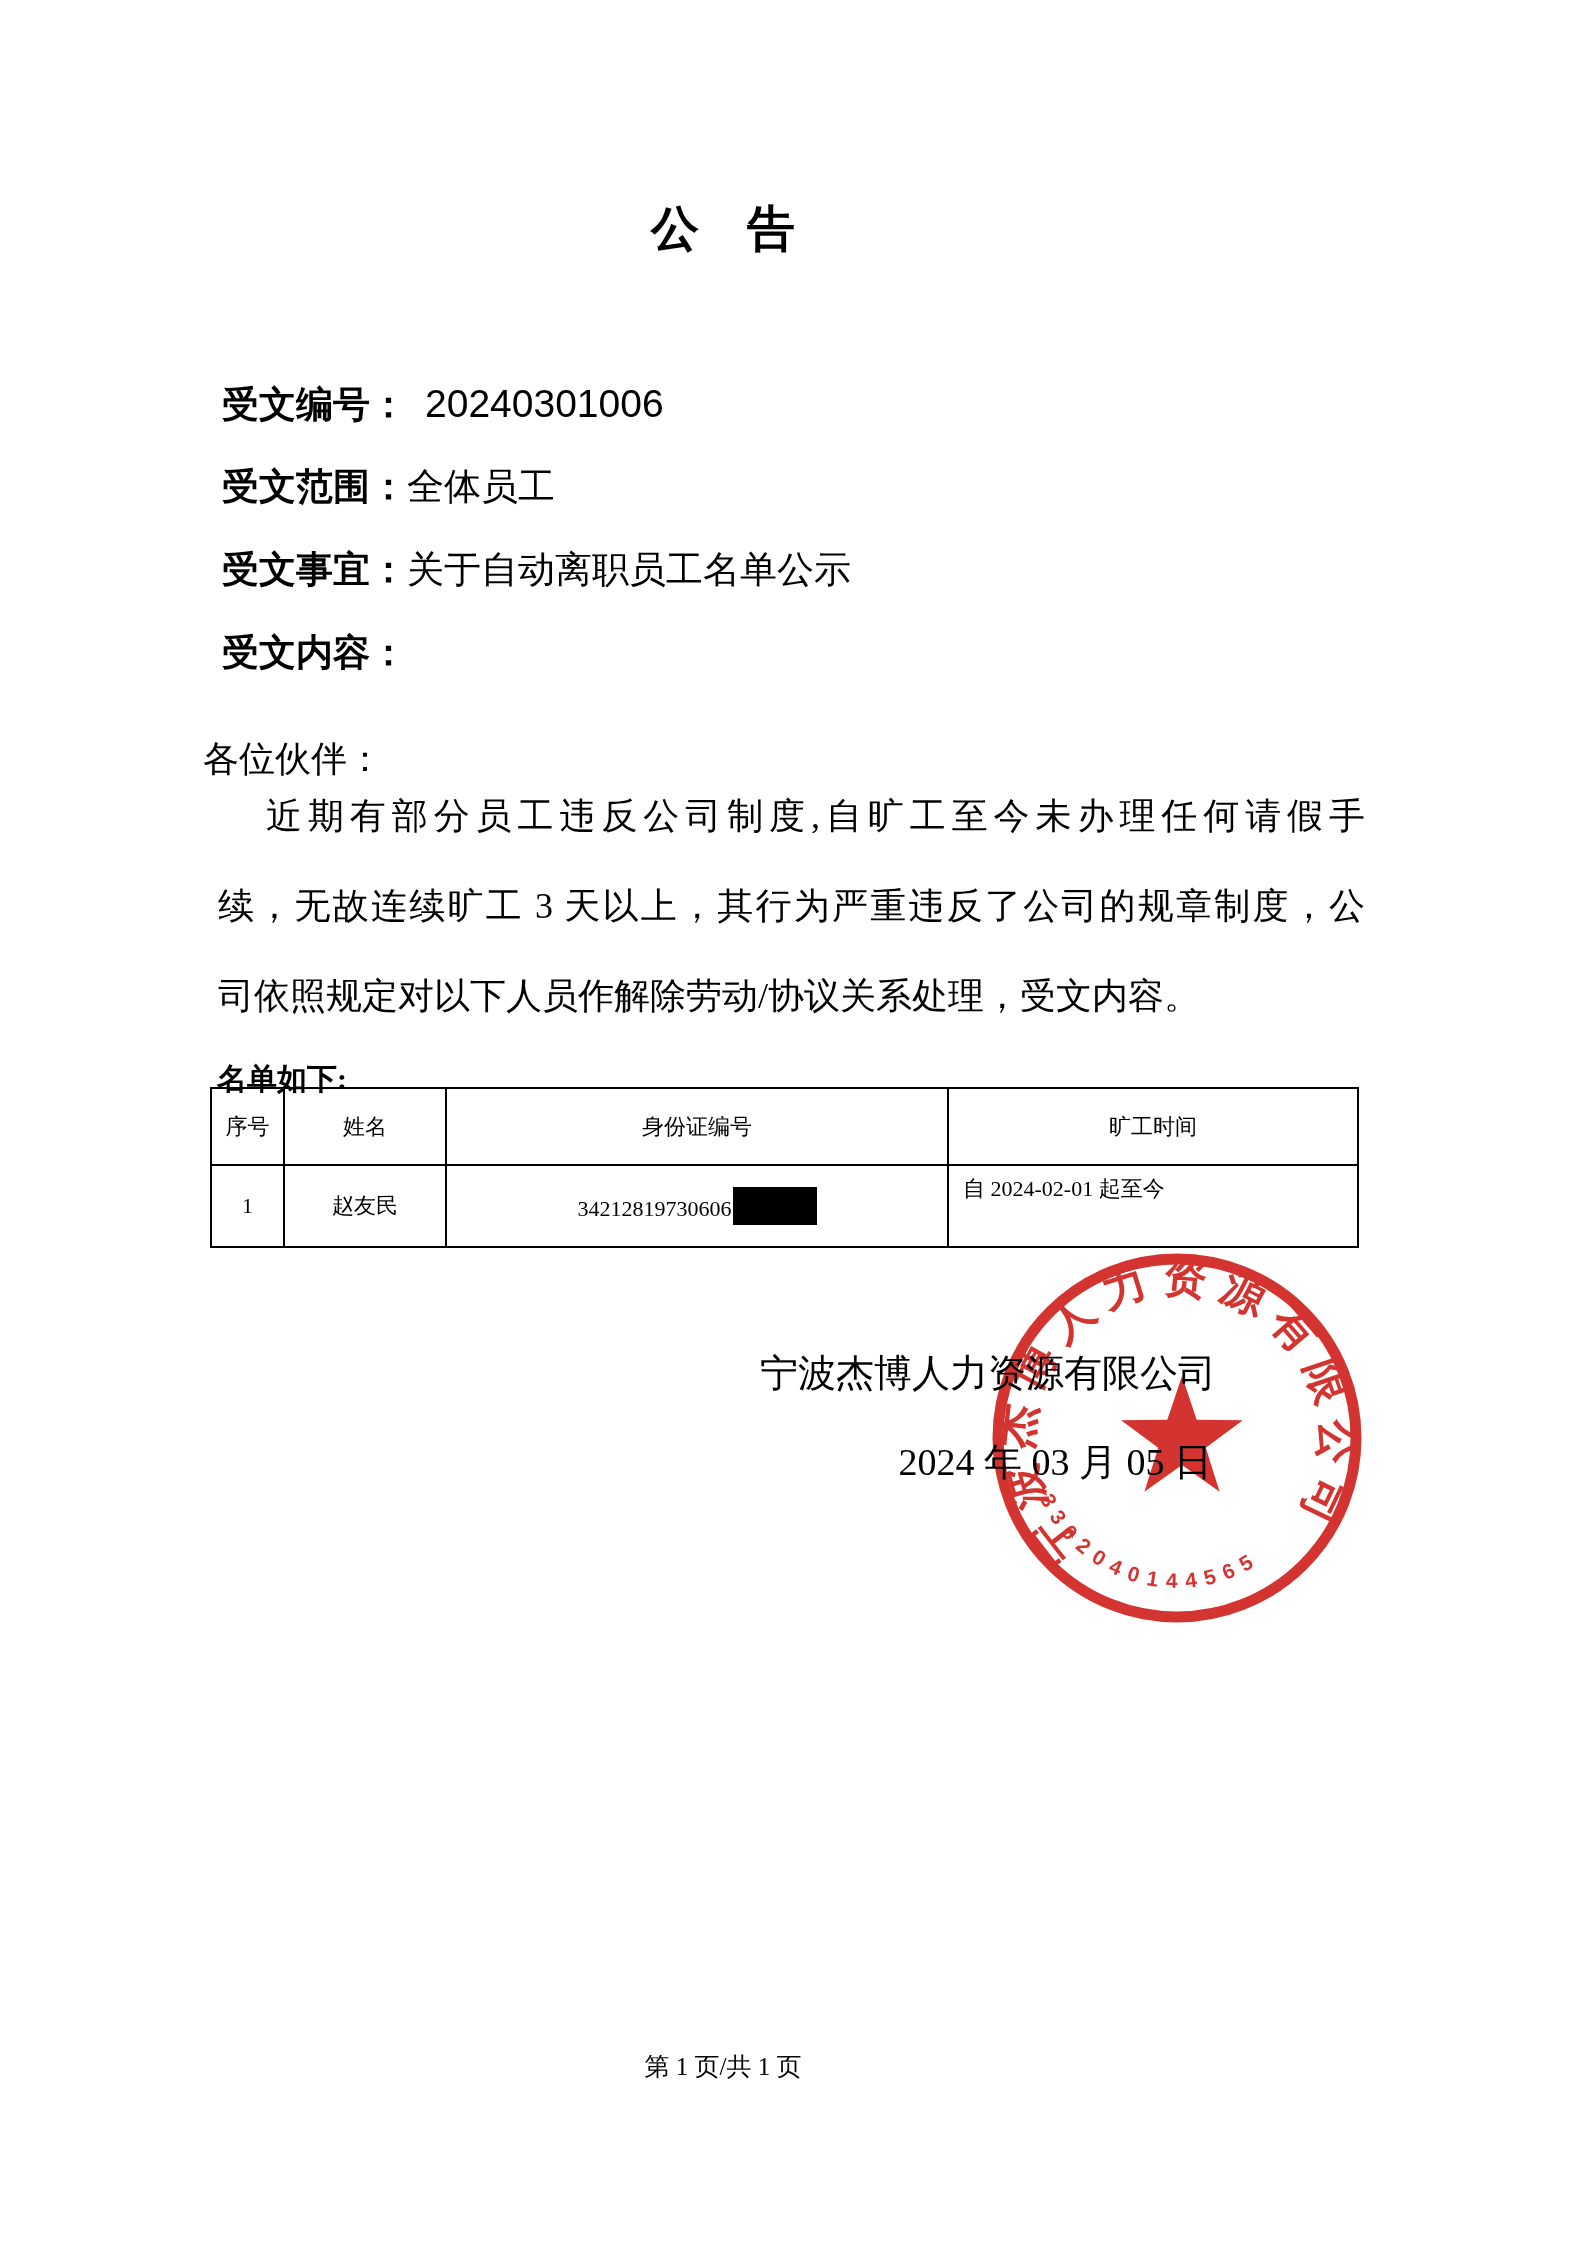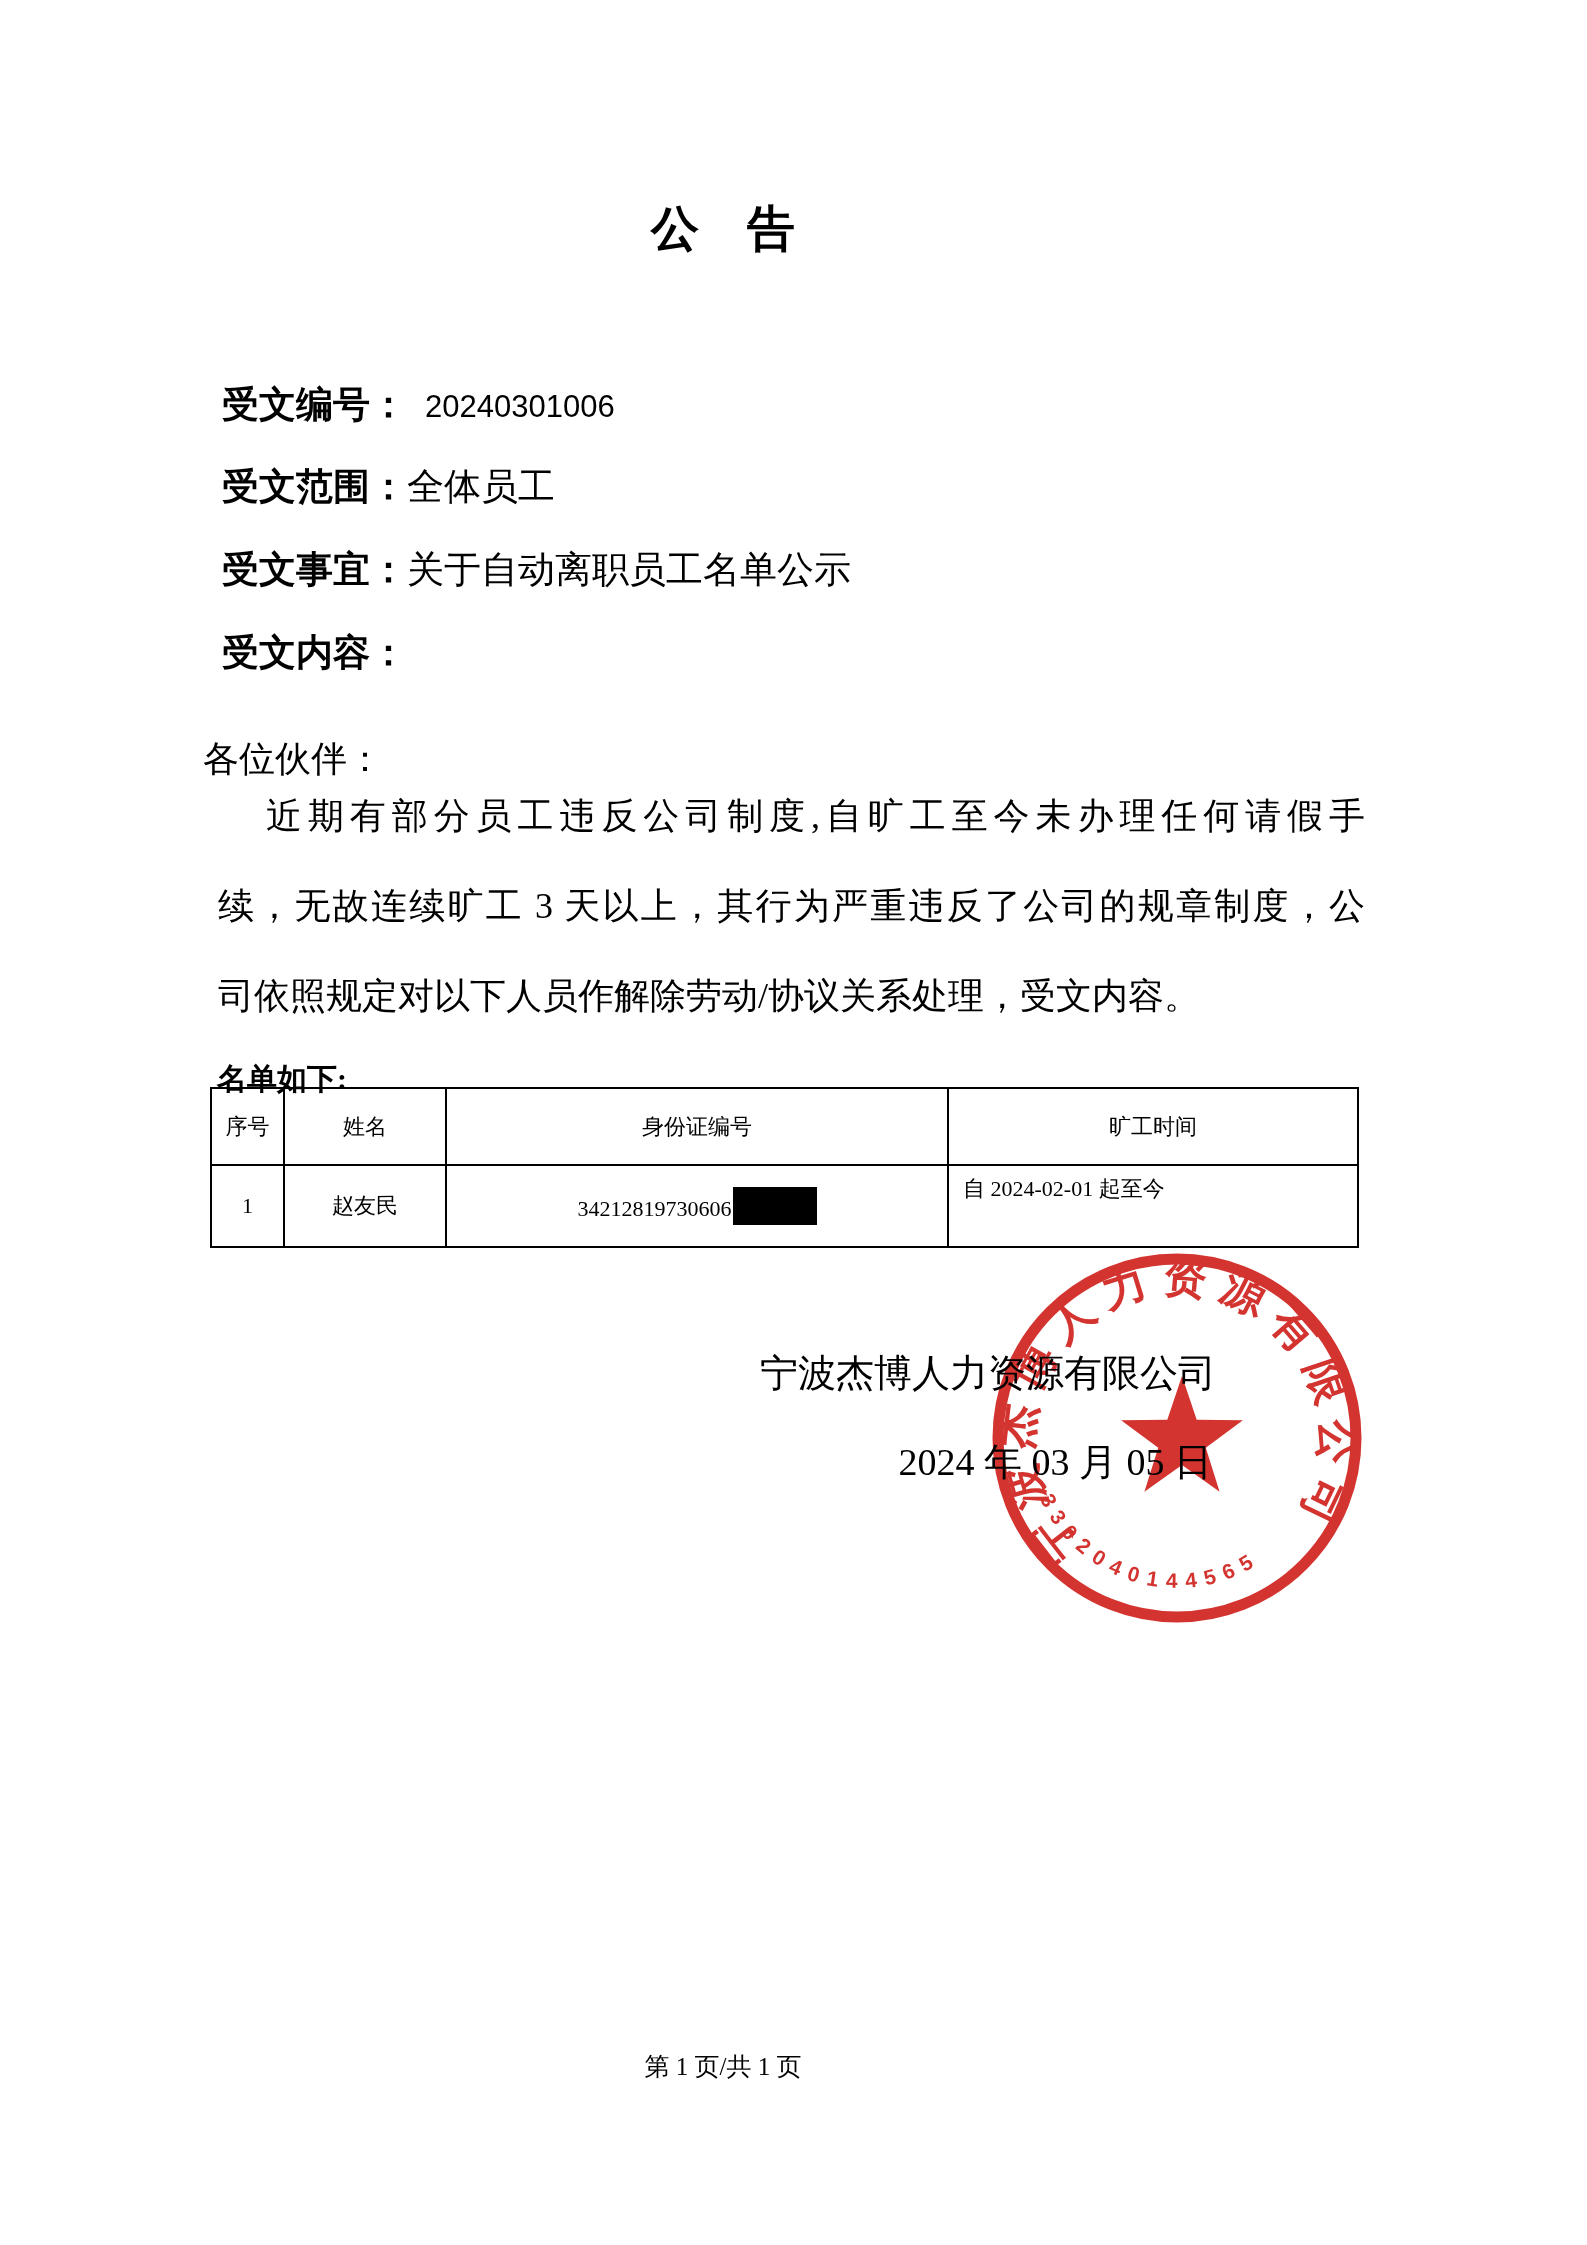--- a/index.html
+++ b/index.html
@@ -8,21 +8,21 @@
     font-family:"Liberation Serif","DejaVu Serif",serif;color:#000;overflow:hidden;
   }
   .title{
     position:absolute;top:197px;left:0;width:100%;text-align:center;
     font-size:48px;font-weight:bold;
   }
   .field{position:absolute;left:222px;width:1160px;font-size:37px;white-space:nowrap;}
   .field .label{font-weight:bold;}
   .field .value{font-weight:normal;}
   .field-0{top:380px;}
-  .field-0 .value{font-family:"Liberation Sans","DejaVu Sans",sans-serif;font-size:31px;margin-left:18px;}
+  .field-0 .value{font-family:"Liberation Sans","DejaVu Sans",sans-serif;font-size:39px;margin-left:18px;}
   .field-1{top:462px;}
   .field-2{top:545px;}
   .field-3{top:628px;}
   .salutation{position:absolute;top:722px;left:203px;font-size:36px;margin-top:13px;}
   .body-line{position:absolute;left:218px;width:1147px;font-size:36px;}
   .bl-0{top:792px;text-indent:48px;text-align:justify;text-align-last:justify;}
   .bl-1{top:882px;text-align:justify;text-align-last:justify;}
   .bl-2{top:972px;}
   .list-heading{position:absolute;top:1040px;left:217px;font-size:30px;font-weight:bold;margin-top:19px;}
   table.roster{

